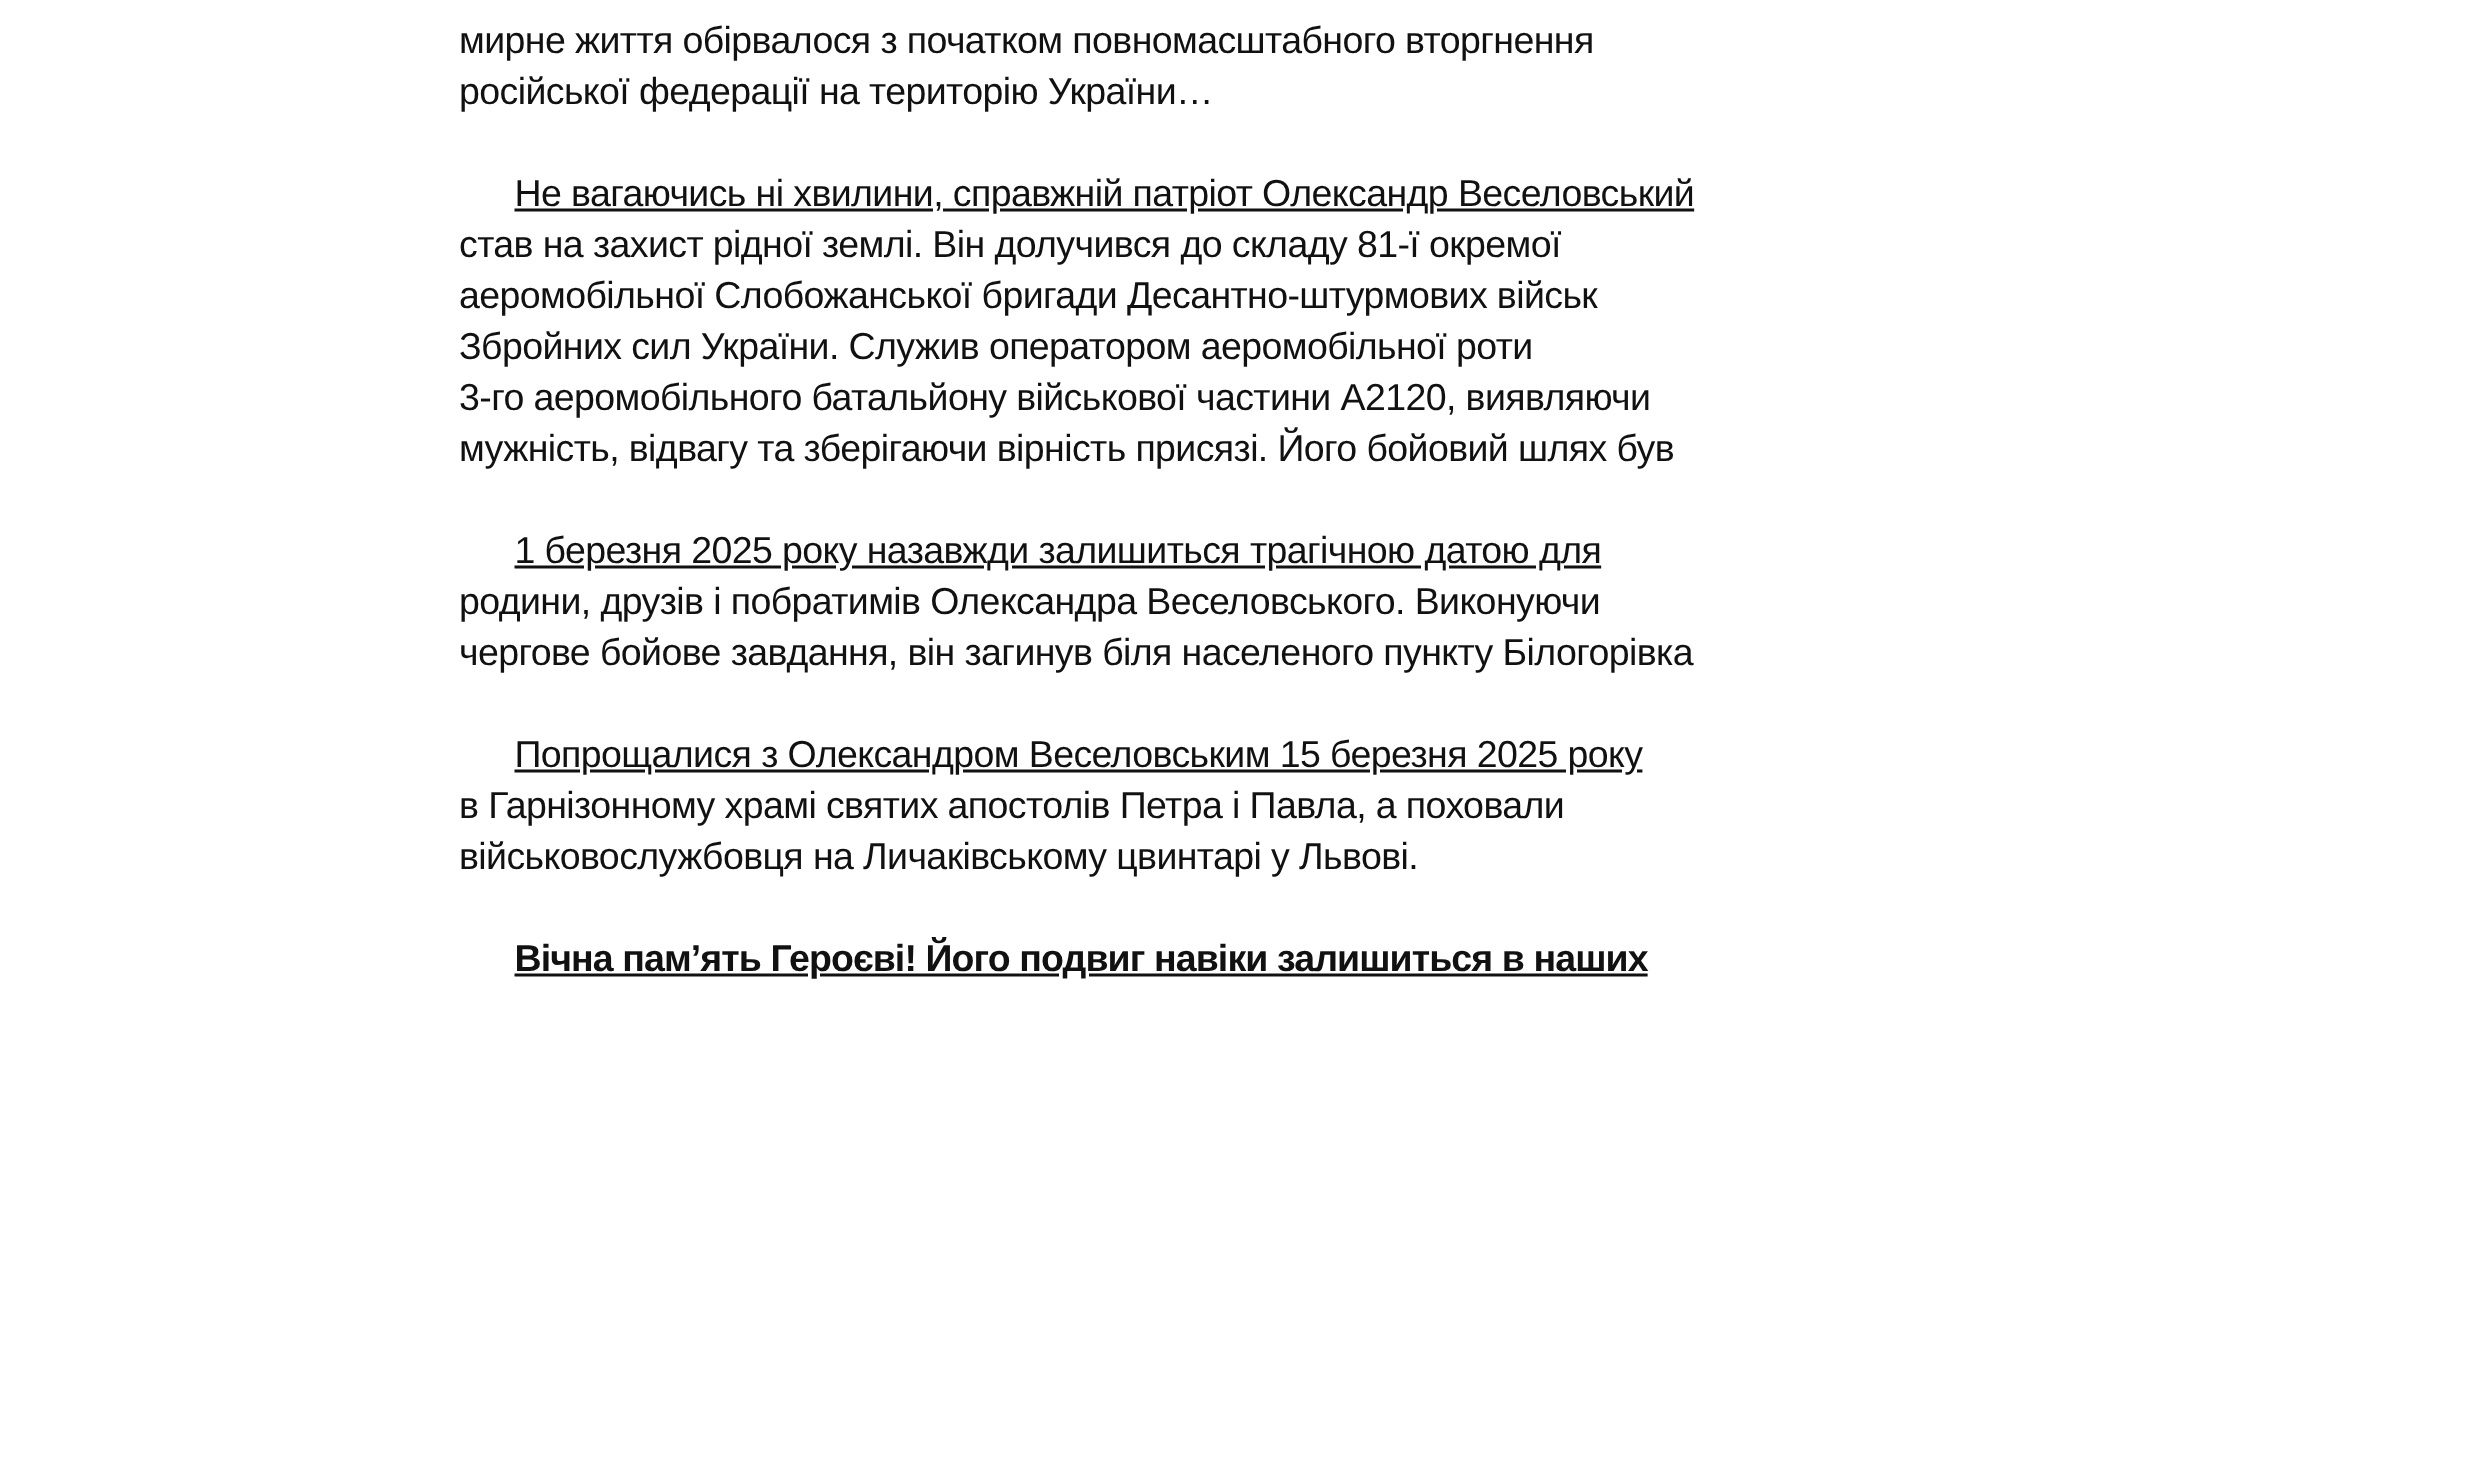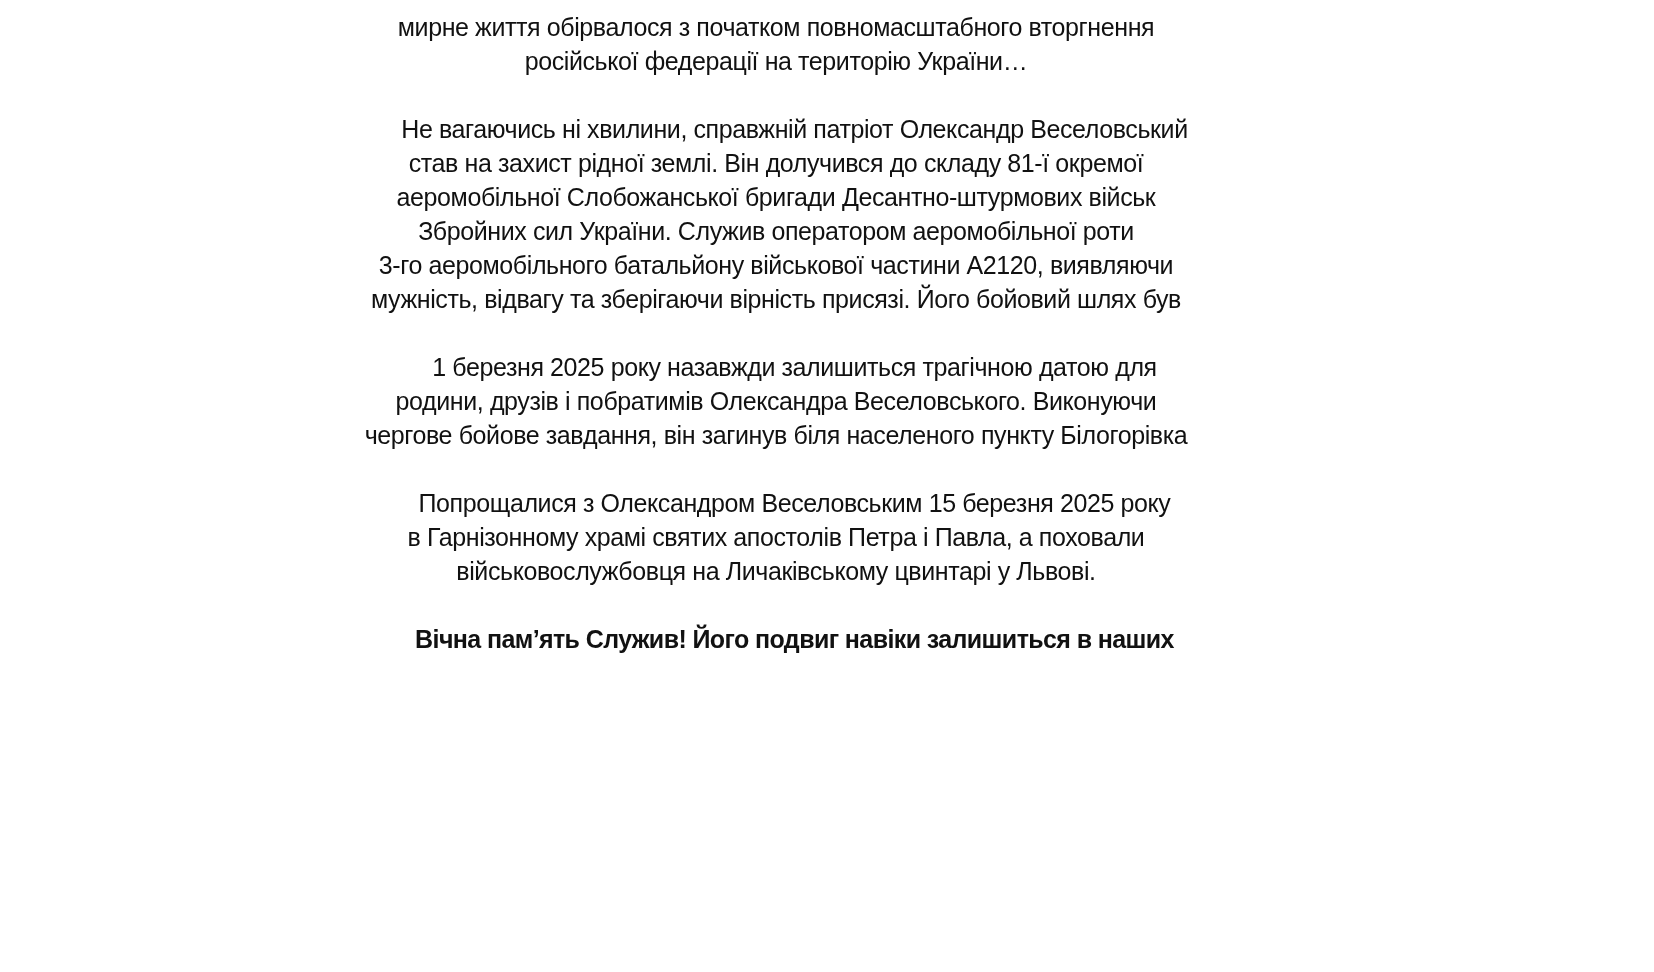--- a/index.html
+++ b/index.html
@@ -8,22 +8,22 @@
     position: absolute;
     left: 306px;
     top: 10px;
     width: 940px;
     font-family: "Liberation Sans", sans-serif;
     font-size: 25px;
     line-height: 34px;
     color: #111111;
     letter-spacing: -0.4px;
   }
-  .line { display: block; white-space: nowrap; height: 34px; text-align: center; }
-  .indent { padding-left: 37px; }
+  .line { display: block; white-space: nowrap; height: 34px; }
+  .indent { padding-left: 37px; text-decoration: underline; }
   .gap { height: 34px; display: block; }
   .bold { font-weight: bold; letter-spacing: -0.6px; }
 </style>
 </head>
 <body>
 
 <div class="page">
 
   <div>
     <span class="line">мирне життя обірвалося з початком повномасштабного вторгнення</span>
@@ -49,16 +49,16 @@
   <span class="gap"></span>
 
   <div>
     <span class="line indent">Попрощалися з Олександром Веселовським 15 березня 2025 року</span>
     <span class="line">в Гарнізонному храмі святих апостолів Петра і Павла, а поховали</span>
     <span class="line">військовослужбовця на Личаківському цвинтарі у Львові.</span>
   </div>
   <span class="gap"></span>
 
   <div class="bold">
-    <span class="line indent">Вічна пам’ять Служив! Його подвиг навіки залишиться в наших</span>
+    <span class="line indent">Вічна пам’ять Героєві! Його подвиг навіки залишиться в наших</span>
   </div>
 
 </div>
 
 </body></html>

